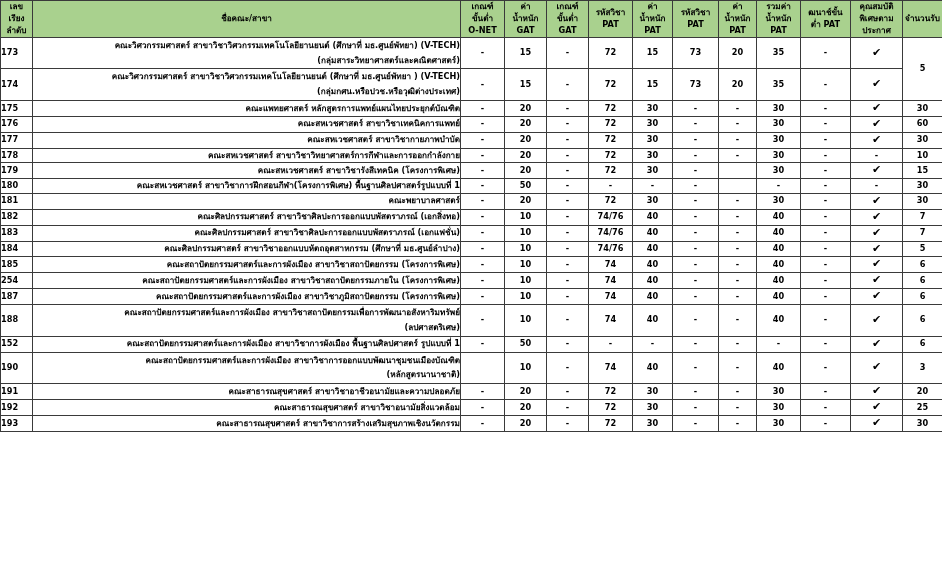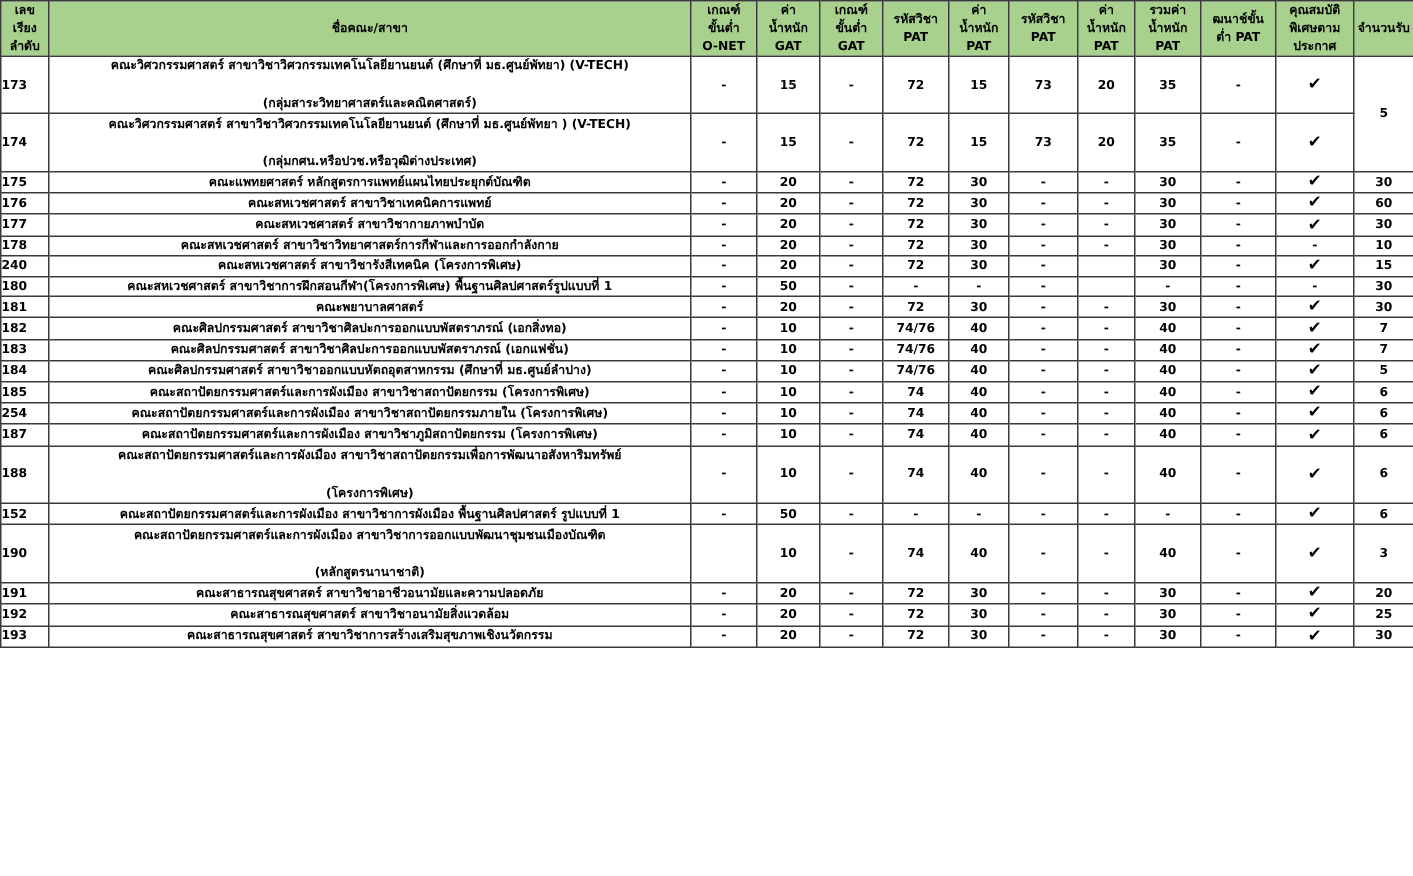--- a/index.html
+++ b/index.html
@@ -41,25 +41,25 @@
     vertical-align: top;
     padding-top: 4px;
     margin-top: 34px;
   }
   .hdr-line { display: block; white-space: nowrap; }
   td.c-order {
     font-size: 9px;
     padding: 2px 1px;
   }
   td.c-name {
-    text-align: center;
+    text-align: right;
     padding: 3px 4px 3px 5px;
     font-size: 8.2px;
   }
-  td.c-name .line2 { display: block; margin-top: 13px; }
+  td.c-name .line2 { display: block; margin-top: 3px; }
   td.c-num {
     text-align: center;
     font-size: 8.6px;
     padding: 2px 1px;
   }
   td.c-qual {
     text-align: center;
     font-size: 10px;
     padding: 2px 1px;
   }
@@ -235,21 +235,21 @@
         <td class="c-num">72</td>
         <td class="c-num">30</td>
         <td class="c-num">-</td>
         <td class="c-num">-</td>
         <td class="c-num">30</td>
         <td class="c-num">-</td>
         <td class="c-qual"><span>-</span></td>
         <td class="c-seats">10</td>
       </tr>
       <tr>
-        <td class="c-order">240</td>
+        <td class="c-order">179</td>
         <td class="c-name"><span>คณะสหเวชศาสตร์ สาขาวิชารังสีเทคนิค (โครงการพิเศษ)</span></td>
         <td class="c-num">-</td>
         <td class="c-num">20</td>
         <td class="c-num">-</td>
         <td class="c-num">72</td>
         <td class="c-num">30</td>
         <td class="c-num">-</td>
         <td class="c-num"></td>
         <td class="c-num">30</td>
         <td class="c-num">-</td>
@@ -371,21 +371,21 @@
         <td class="c-num">40</td>
         <td class="c-num">-</td>
         <td class="c-num">-</td>
         <td class="c-num">40</td>
         <td class="c-num">-</td>
         <td class="c-qual"><span class="check">✔</span></td>
         <td class="c-seats">6</td>
       </tr>
       <tr>
         <td class="c-order">188</td>
-        <td class="c-name"><span>คณะสถาปัตยกรรมศาสตร์และการผังเมือง สาขาวิชาสถาปัตยกรรมเพื่อการพัฒนาอสังหาริมทรัพย์</span><span class="line2">(โครงการพิเศษ)</span></td>
+        <td class="c-name"><span>คณะสถาปัตยกรรมศาสตร์และการผังเมือง สาขาวิชาสถาปัตยกรรมเพื่อการพัฒนาอสังหาริมทรัพย์</span><span class="line2">(ลปศาสตริเศษ)</span></td>
         <td class="c-num">-</td>
         <td class="c-num">10</td>
         <td class="c-num">-</td>
         <td class="c-num">74</td>
         <td class="c-num">40</td>
         <td class="c-num">-</td>
         <td class="c-num">-</td>
         <td class="c-num">40</td>
         <td class="c-num">-</td>
         <td class="c-qual"><span class="check">✔</span></td>

